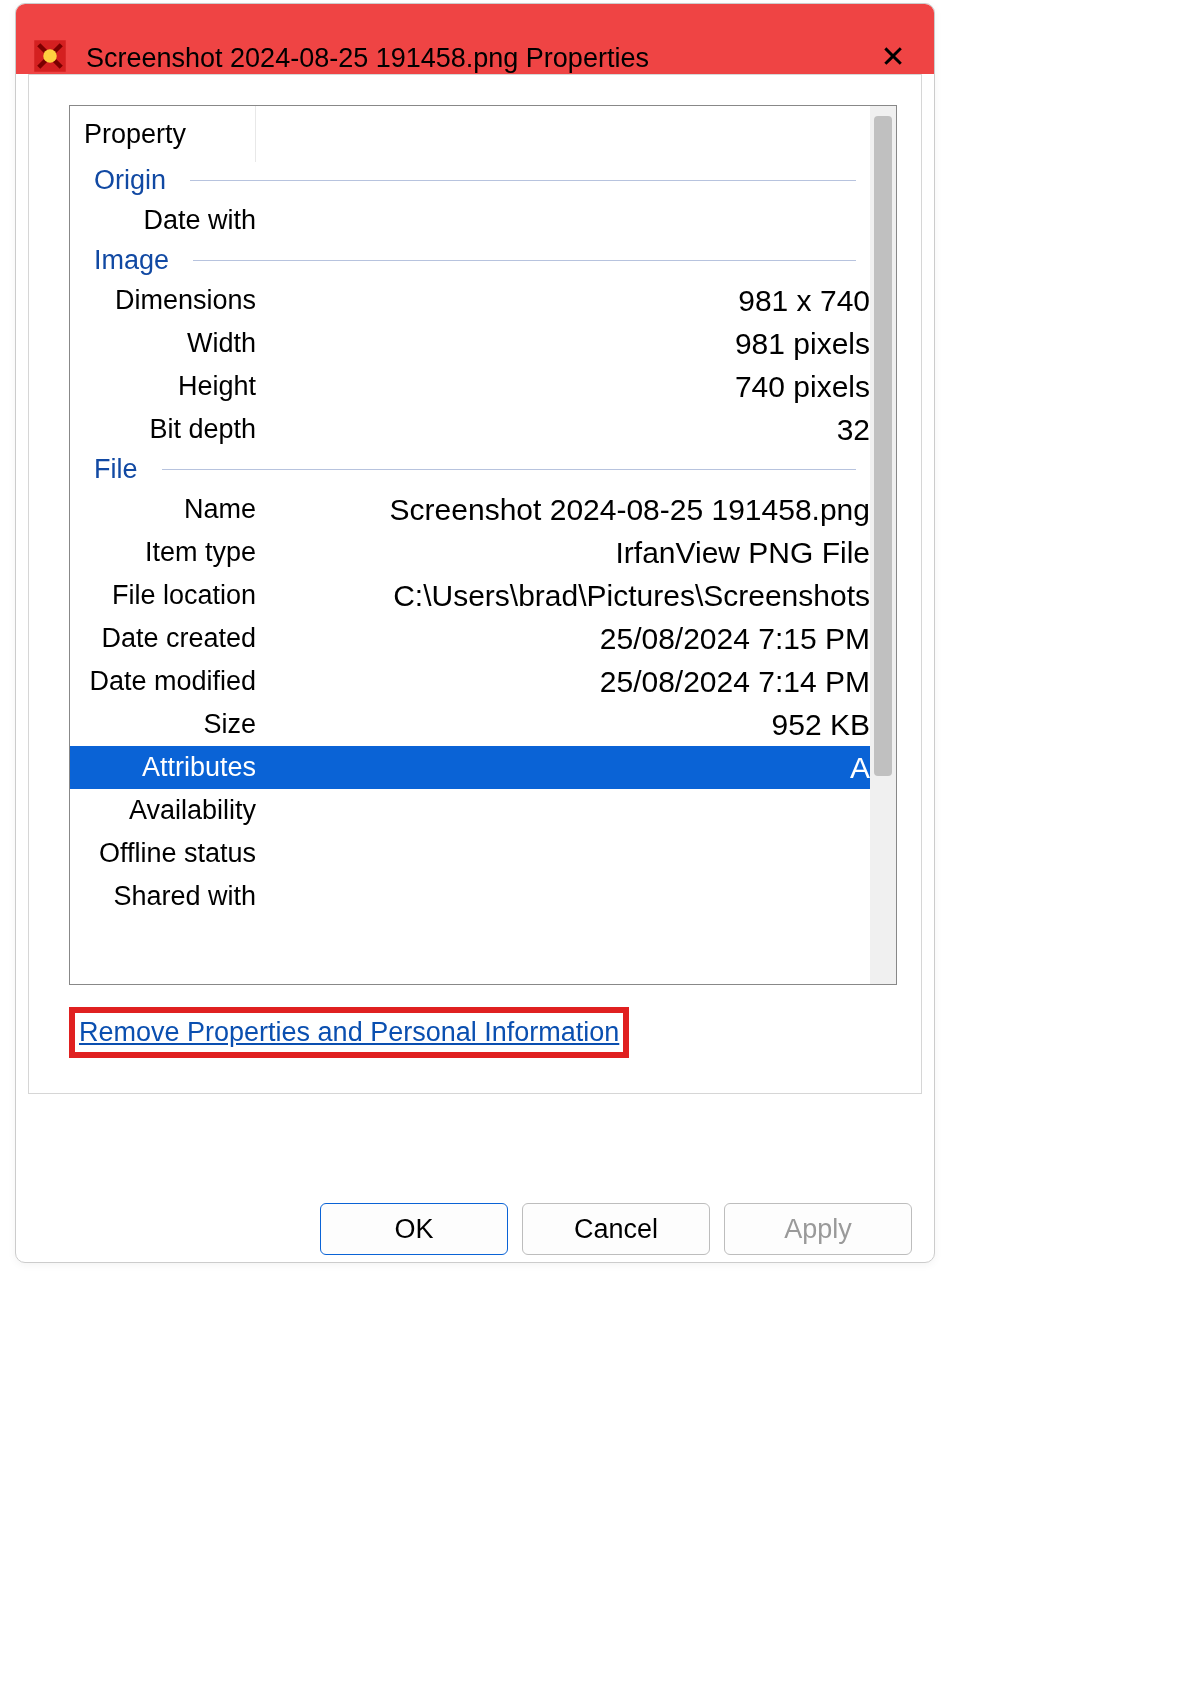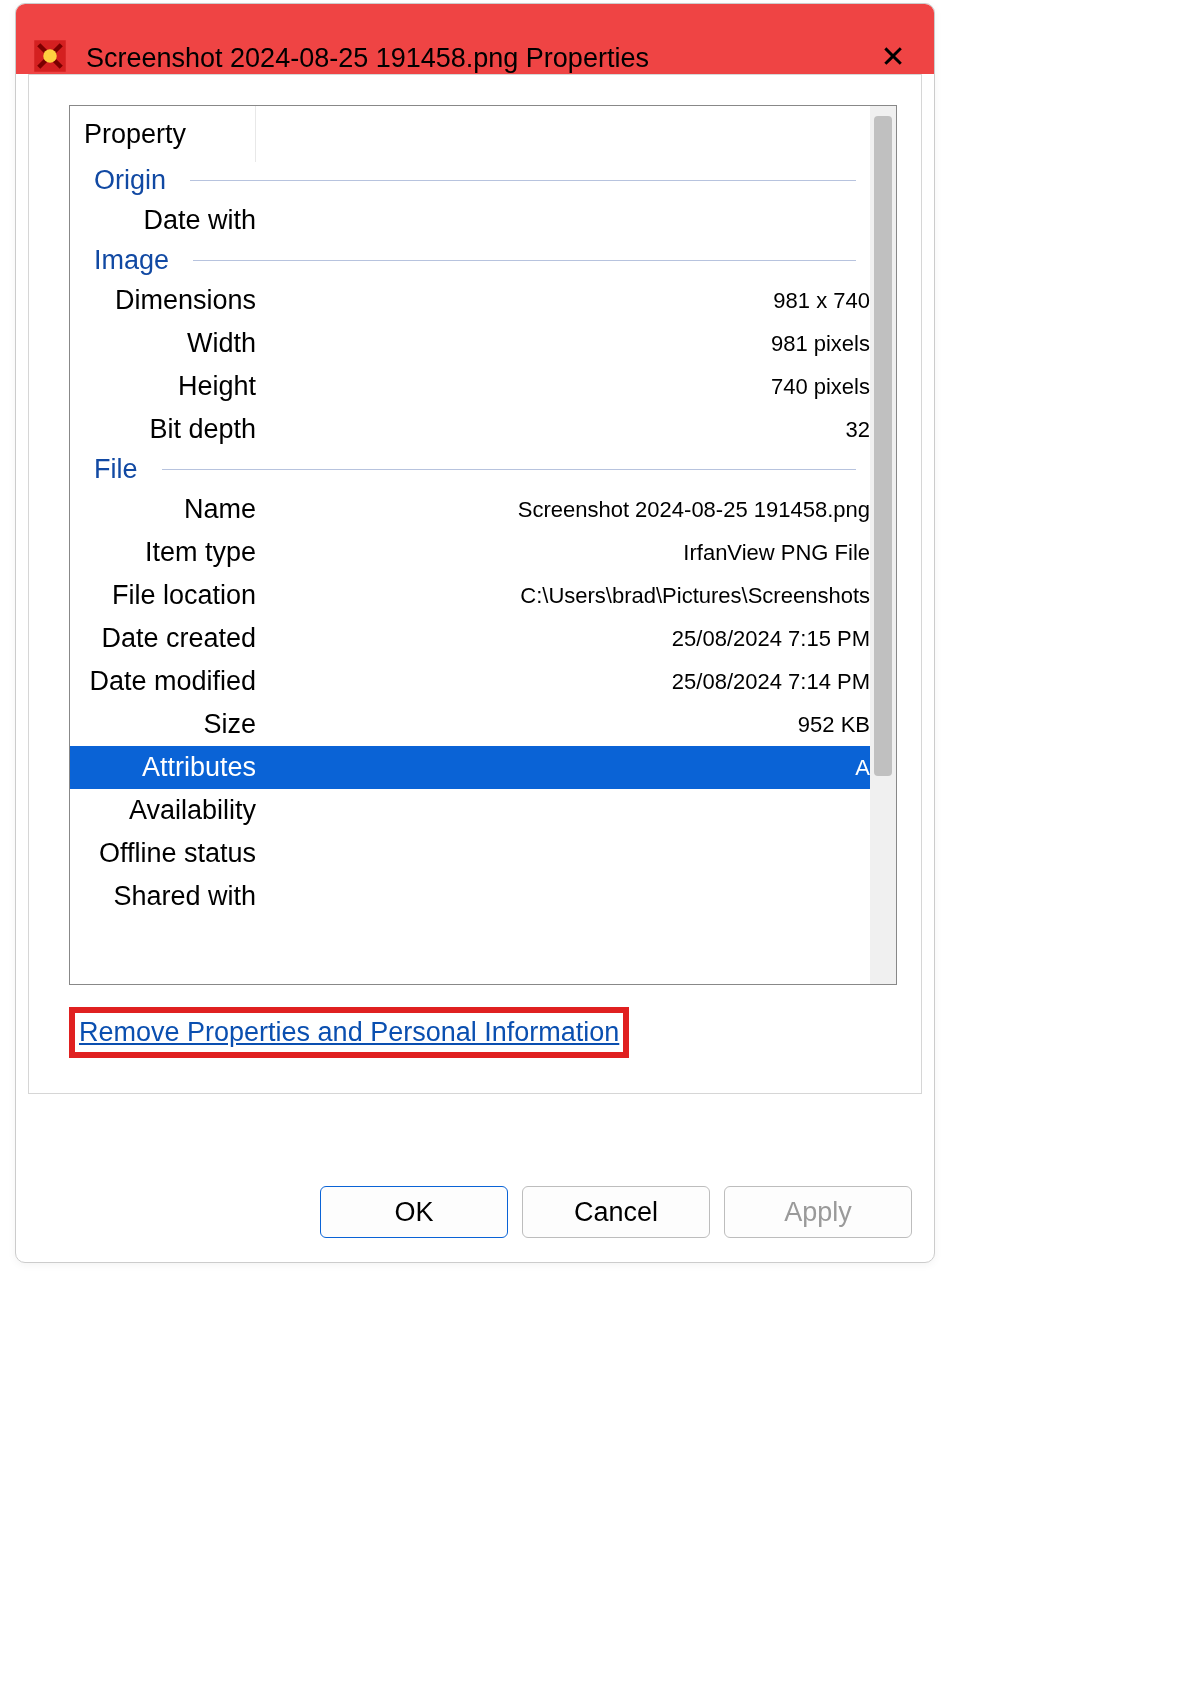--- a/index.html
+++ b/index.html
@@ -151,21 +151,21 @@
     }
     .prop-row .p-label {
       width: 186px;
       padding-left: 14px;
       font-size: 27px;
       white-space: nowrap;
     }
     .prop-row .p-value {
       flex: 1;
       padding-left: 10px;
-      font-size: 22px;
+      font-size: 30px;
       white-space: nowrap;
       overflow: hidden;
     }
     .prop-row.selected {
       background: #0a63d6;
       color: #ffffff;
     }
     .remove-link-wrap {
       margin-top: 22px;
       padding: 4px;
@@ -175,21 +175,21 @@
     .remove-link {
       color: #0a4fb0;
       text-decoration: underline;
       font-size: 27px;
       cursor: pointer;
     }
     .button-row {
       position: absolute;
       left: 0;
       right: 0;
-      bottom: 24px;
+      bottom: 7px;
       display: flex;
       justify-content: flex-end;
       padding-right: 22px;
       gap: 14px;
     }
     .dlg-button {
       width: 188px;
       height: 52px;
       border: 1px solid #bdbdbd;
       background: #fdfdfd;

